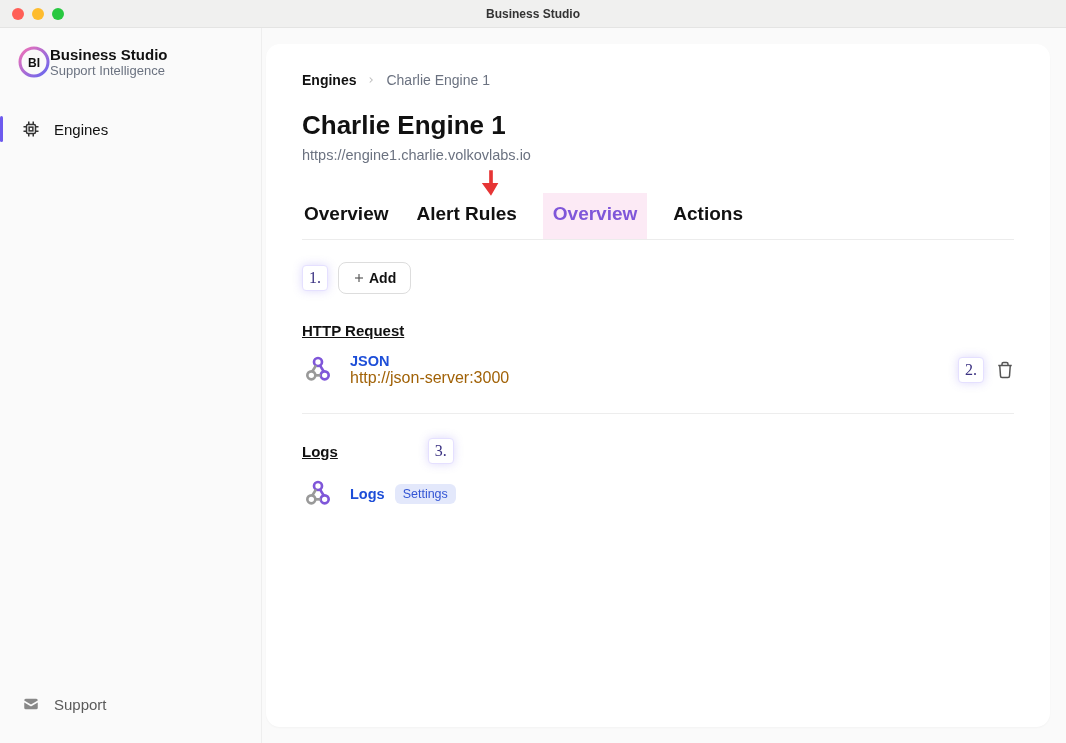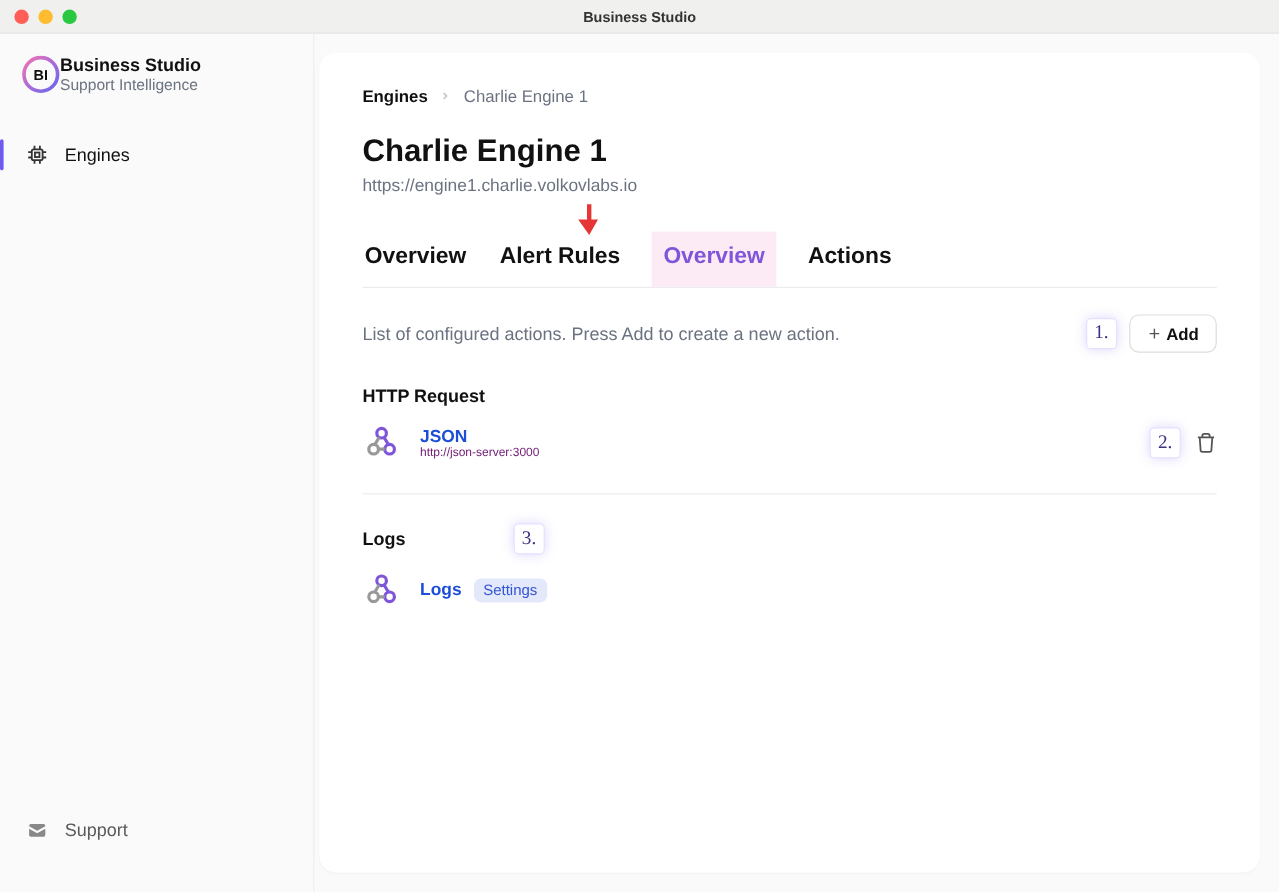--- a/index.html
+++ b/index.html
@@ -94,21 +94,21 @@
       position: absolute;
       left: 0;
       top: 8px;
       bottom: 8px;
       width: 3px;
       background: #6d5aee;
       border-radius: 2px;
     }
     .sidebar-bottom {
       margin-top: auto;
-      padding-bottom: 32px;
+      padding-bottom: 20px;
     }
     .sidebar-bottom .sidebar-item {
       font-weight: 400;
       color: #5a5a5a;
       padding: 10px 22px;
     }
     .sidebar-bottom .sidebar-item span.icon-wrap {
       color: #888;
     }
     .icon-wrap {
@@ -222,41 +222,42 @@
       font-size: 14px;
       font-weight: 600;
       cursor: pointer;
       color: #111;
     }
     .group-title {
       font-size: 15px;
       font-weight: 700;
       margin-top: 28px;
       color: #111;
+      text-decoration: underline;
     }
     .action-row {
       display: flex;
       align-items: center;
       gap: 16px;
       margin-top: 14px;
     }
     .action-icon {
       width: 32px;
       height: 32px;
       color: #7f56d9;
     }
     .action-icon svg { width: 100%; height: 100%; }
     .action-info .action-name {
       font-size: 14.5px;
       font-weight: 700;
       color: #1d4ed8;
     }
     .action-info .action-sub {
-      font-size: 10px;
-      color: #701a75;
+      font-size: 16px;
+      color: #a16207;
     }
     .row-right {
       margin-left: auto;
       display: flex;
       align-items: center;
       gap: 12px;
     }
     .trash-btn {
       width: 18px;
       height: 18px;
@@ -374,21 +375,20 @@
       </span>
 
       <div class="tabs">
         <div class="tab">Overview</div>
         <div class="tab">Alert Rules</div>
         <div class="tab active">Overview</div>
         <div class="tab">Actions</div>
       </div>
 
       <div class="section-header-row">
-        <div class="section-desc">List of configured actions. Press Add to create a new action.</div>
         <div class="right-actions">
           <span class="step-badge">1.</span>
           <button class="add-btn">
             <span style="display:inline-flex;">
               <svg width="12" height="12" viewBox="0 0 24 24" fill="none" stroke="#555" stroke-width="2.3">
                   <line x1="12" y1="4" x2="12" y2="20"></line>
                   <line x1="4" y1="12" x2="20" y2="12"></line>
                 </svg>
             </span>
             <span>Add</span>

